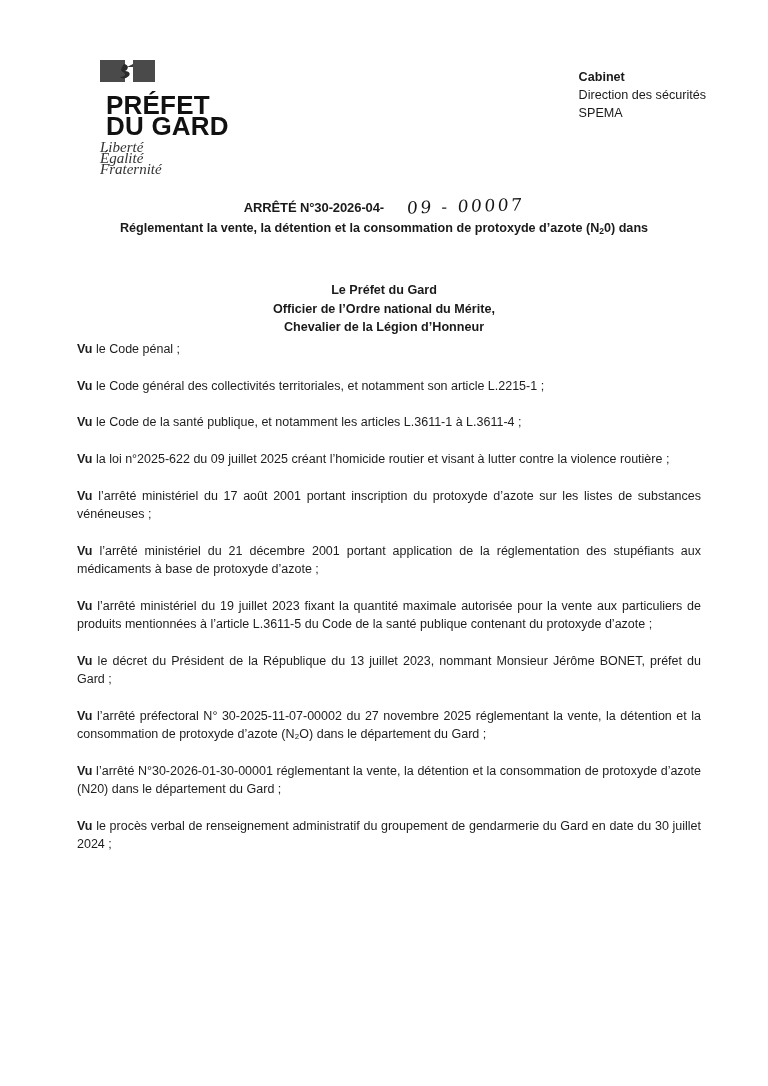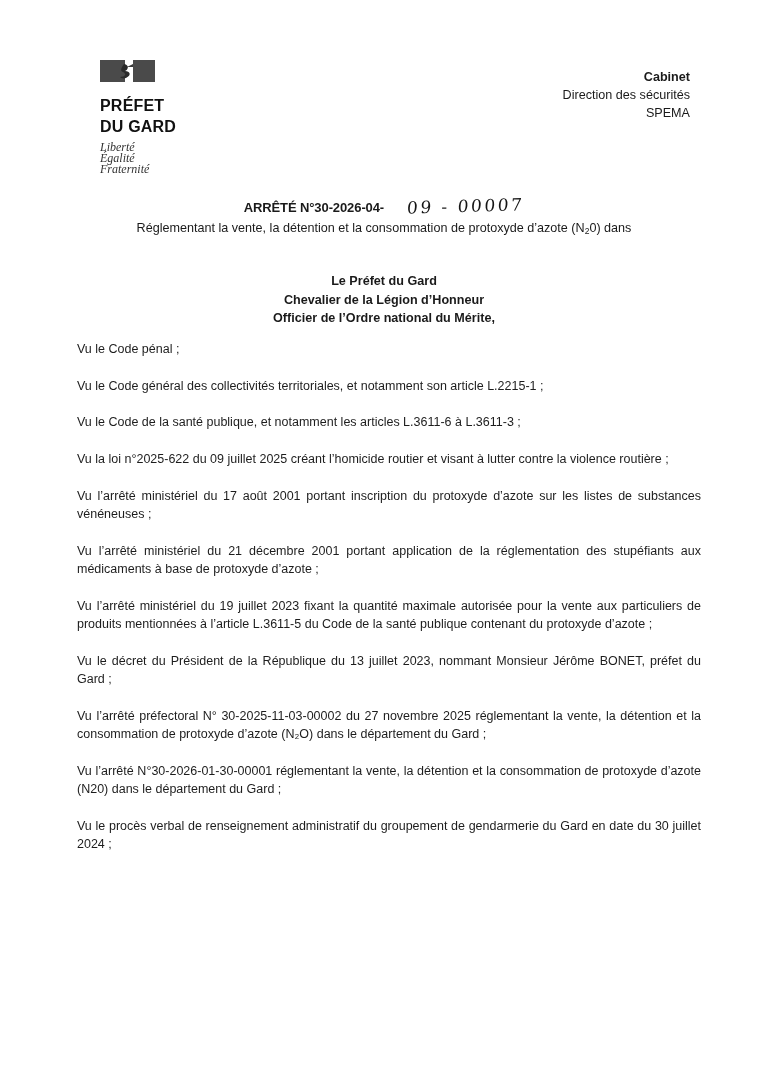--- a/index.html
+++ b/index.html
@@ -39,39 +39,40 @@
   }
   .emblem {
     width: 60px;
     height: 32px;
     display: block;
     margin-bottom: 5px;
   }
   .prefet-name {
     font-family: "Liberation Sans", sans-serif;
     font-weight: bold;
-    font-size: 16px;
+    font-size: 26px;
     line-height: 21px;
     letter-spacing: 0.2px;
     color: #111111;
+    margin-left: 6px;
   }
   .motto {
     margin-top: 5px;
     font-family: "Liberation Serif", serif;
     font-style: italic;
-    font-size: 12px;
+    font-size: 15px;
     line-height: 11.2px;
     color: #333333;
   }
 
   .service-block {
     position: absolute;
-    right: 78px;
+    right: 62px;
     top: 10px;
-    text-align: right;
+    text-align: left;
     font-size: 12.6px;
     line-height: 18px;
     color: #1a1a1a;
   }
   .service-block .svc-1 { font-weight: bold; }
 
   
   .title-block {
     position: absolute;
     top: 198px;
@@ -99,27 +100,27 @@
     font-style: normal;
     letter-spacing: 2.5px;
     margin-left: 7px;
     color: #151515;
     transform: rotate(-1.6deg) skewX(-6deg);
     display: inline-block;
   }
   .title-sub {
     margin-top: 3px;
     font-size: 12.6px;
-    font-weight: normal;
+    font-weight: bold;
     line-height: 18.5px;
   }
 
   .office-block {
     position: absolute;
-    top: 272px;
+    top: 281px;
     left: 62px;
     right: 62px;
     text-align: center;
     font-size: 12.6px;
     font-weight: bold;
     line-height: 18.6px;
   }
 
   
   .body-block {
@@ -129,21 +130,21 @@
     width: 624px;
   }
   .vu-para {
     font-size: 12.5px;
     line-height: 18.3px;
     text-align: justify;
     margin: 0 0 18.4px 0;
     color: #1d1d1d;
   }
   .vu-para .vu {
-    font-weight: normal;
+    font-weight: bold;
   }
   sub {
     font-size: 8.5px;
     vertical-align: -0.22em;
   }
 </style>
 </head>
 <body>
 
 <div class="page">
@@ -181,31 +182,31 @@
       <span class="arrete-ref">ARRÊTÉ N°30-2026-04-</span>
         <span class="handwritten">09 - 00007</span>
     </div>
     <div class="title-sub">
       <span>Réglementant la vente, la détention et la consommation de protoxyde d’azote (N</span><sub>2</sub><span>0) dans</span>
     </div>
   </div>
 
   <div class="office-block">
     <div>Le Préfet du Gard</div>
+    <div>Officier de l’Ordre national du Mérite,</div>
     <div>Chevalier de la Légion d’Honneur</div>
-    <div>Officier de l’Ordre national du Mérite,</div>
   </div>
 
   <div class="body-block" id="vu-list">
       <p class="vu-para"><span class="vu">Vu</span><span> le Code pénal ;</span></p>
       <p class="vu-para"><span class="vu">Vu</span><span> le Code général des collectivités territoriales, et notamment son article L.2215-1 ;</span></p>
-      <p class="vu-para"><span class="vu">Vu</span><span> le Code de la santé publique, et notamment les articles L.3611-6 à L.3611-3 ;</span></p>
+      <p class="vu-para"><span class="vu">Vu</span><span> le Code de la santé publique, et notamment les articles L.3611-1 à L.3611-4 ;</span></p>
       <p class="vu-para"><span class="vu">Vu</span><span> la loi n°2025-622 du 09 juillet 2025 créant l’homicide routier et visant à lutter contre la violence routière ;</span></p>
       <p class="vu-para"><span class="vu">Vu</span><span> l’arrêté ministériel du 17 août 2001 portant inscription du protoxyde d’azote sur les listes de substances vénéneuses ;</span></p>
       <p class="vu-para"><span class="vu">Vu</span><span> l’arrêté ministériel du 21 décembre 2001 portant application de la réglementation des stupéfiants aux médicaments à base de protoxyde d’azote ;</span></p>
       <p class="vu-para"><span class="vu">Vu</span><span> l’arrêté ministériel du 19 juillet 2023 fixant la quantité maximale autorisée pour la vente aux particuliers de produits mentionnées à l’article L.3611-5 du Code de la santé publique contenant du protoxyde d’azote ;</span></p>
       <p class="vu-para"><span class="vu">Vu</span><span> le décret du Président de la République du 13 juillet 2023, nommant Monsieur Jérôme BONET, préfet du Gard ;</span></p>
-      <p class="vu-para"><span class="vu">Vu</span><span> l’arrêté préfectoral N° 30-2025-11-03-00002 du 27 novembre 2025 réglementant la vente, la détention et la consommation de protoxyde d’azote (N₂O) dans le département du Gard ;</span></p>
+      <p class="vu-para"><span class="vu">Vu</span><span> l’arrêté préfectoral N° 30-2025-11-07-00002 du 27 novembre 2025 réglementant la vente, la détention et la consommation de protoxyde d’azote (N₂O) dans le département du Gard ;</span></p>
       <p class="vu-para"><span class="vu">Vu</span><span> l’arrêté N°30-2026-01-30-00001 réglementant la vente, la détention et la consommation de protoxyde d’azote (N20) dans le département du Gard ;</span></p>
       <p class="vu-para"><span class="vu">Vu</span><span> le procès verbal de renseignement administratif du groupement de gendarmerie du Gard en date du 30 juillet 2024 ;</span></p>
     </div>
 
 </div>
 
 </body></html>

